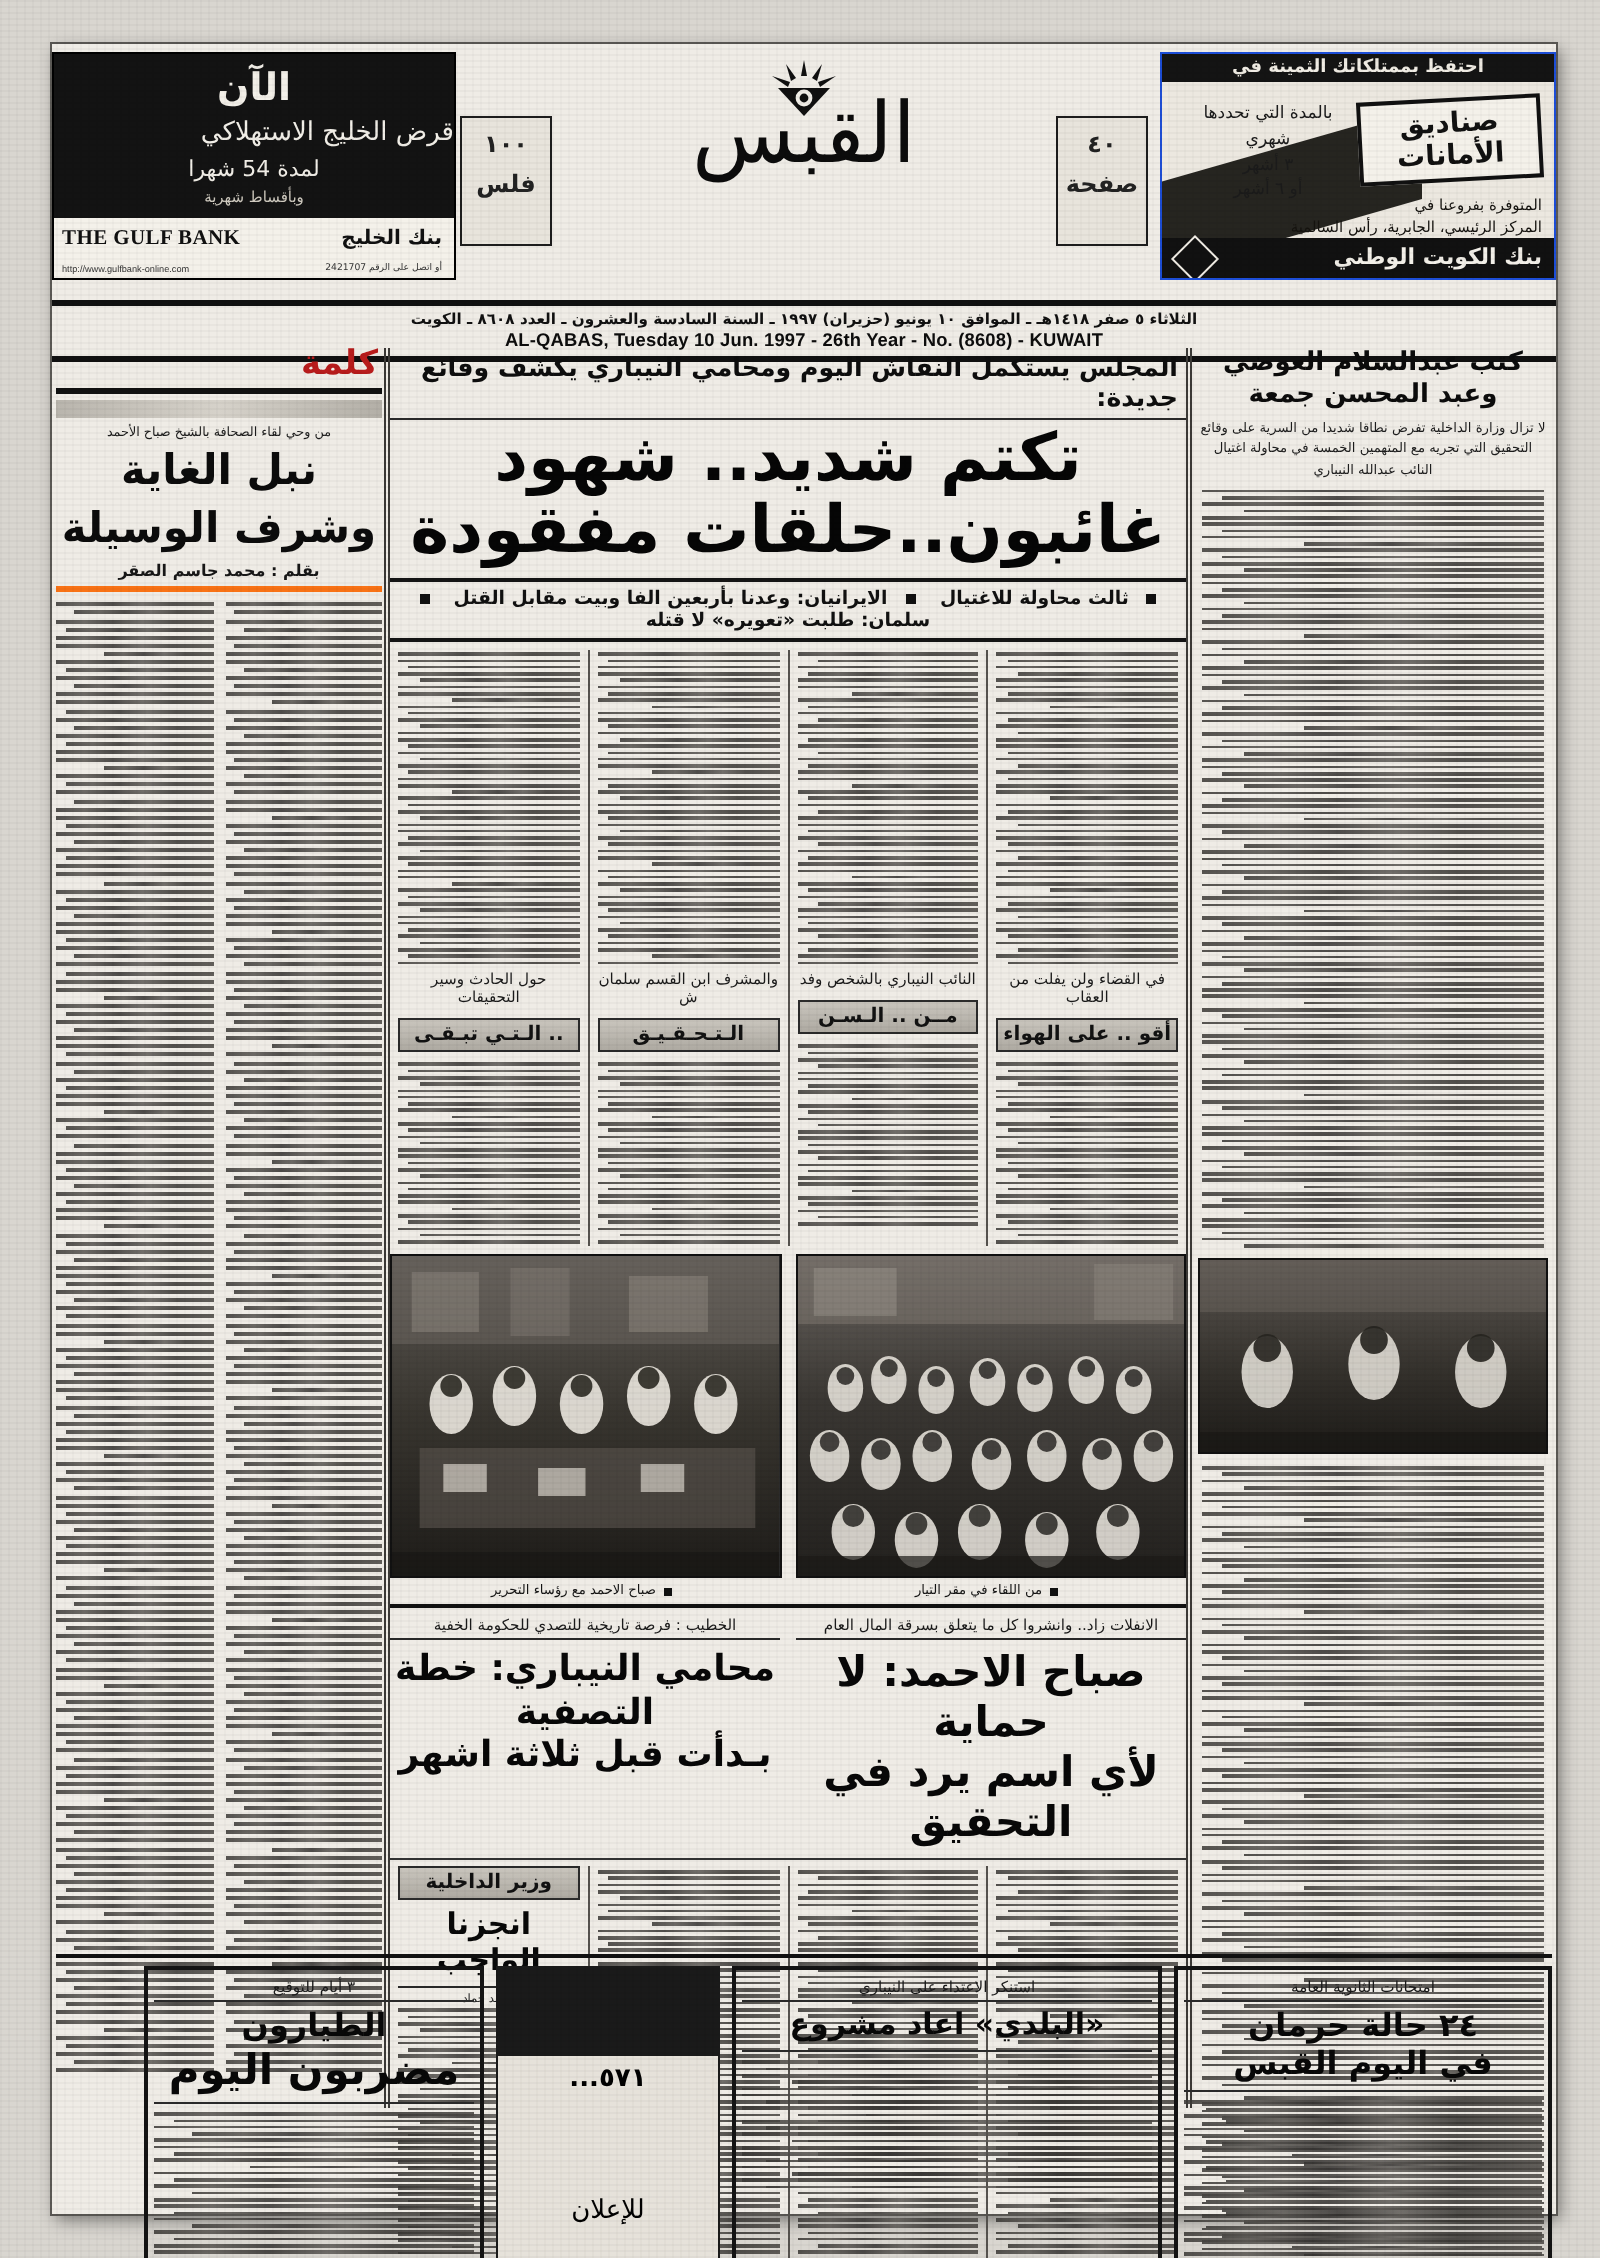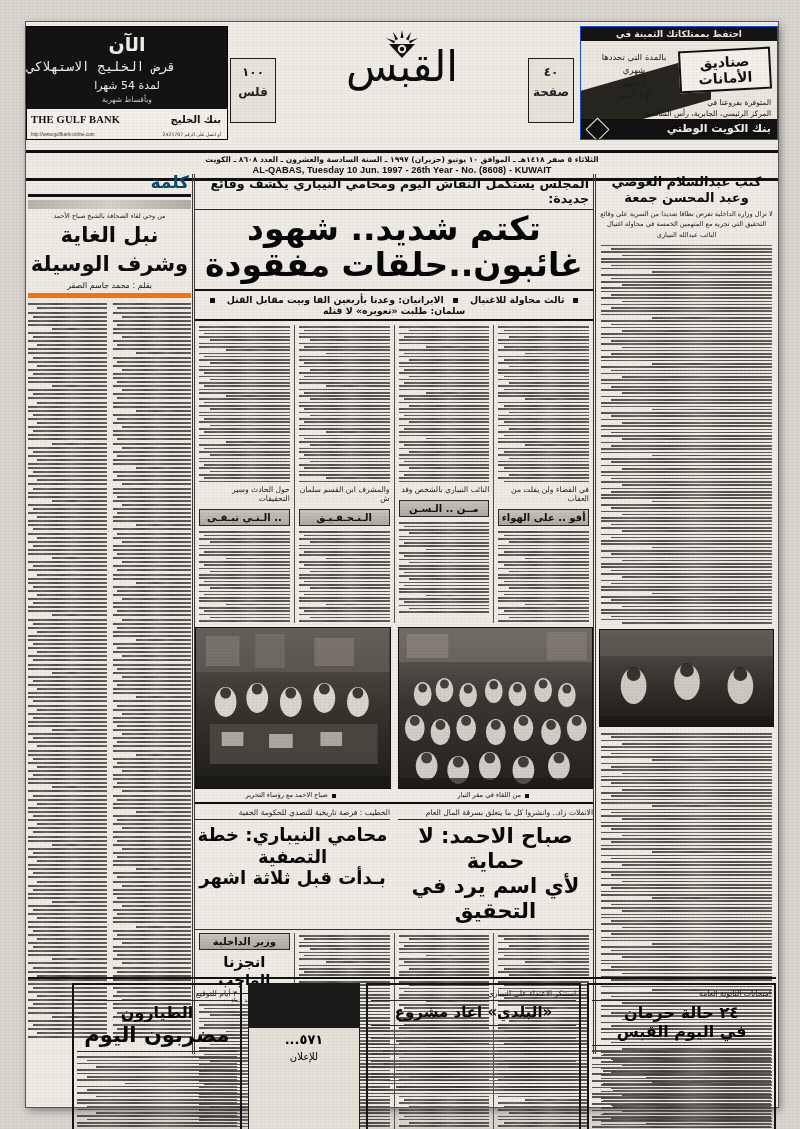--- a/index.html
+++ b/index.html
@@ -54,21 +54,21 @@
 
   
   #masthead{position:absolute;left:0;top:0;width:752px;height:128px;}
   .ad-left{
     position:absolute;left:0;top:4px;width:200px;height:112px;
     background:#131313;color:#f2efe8;border:1px solid #000;
   }
   .ad-left .nowline{
     font-size:19px;font-weight:bold;text-align:center;margin-top:6px;letter-spacing:1px;
   }
-  .ad-left .l2{font-size:13px;text-align:left;margin-top:4px;font-family:Liberation Mono, monospace;}
+  .ad-left .l2{font-size:13px;text-align:right;margin-top:4px;}
   .ad-left .l3{font-size:11px;text-align:center;margin-top:4px;}
   .ad-left .l4{font-size:7.5px;text-align:center;margin-top:3px;color:#cfcabf;}
   .ad-left .bankbar{
     position:absolute;left:0;right:0;bottom:0;height:30px;background:#f4f1ea;color:#111;
   }
   .ad-left .bankbar .en{
     font-family:"Liberation Serif",serif;font-weight:bold;font-size:10.5px;
     position:absolute;left:4px;top:5px;letter-spacing:.2px;
   }
   .ad-left .bankbar .arb{position:absolute;right:6px;top:5px;font-size:10px;font-weight:bold;}
@@ -144,30 +144,30 @@
 
   .col-left{position:absolute;left:2px;top:0;width:163px;height:880px;}
   .col-mid{position:absolute;left:169px;top:0;width:398px;}
   .col-right{position:absolute;left:571px;top:0;width:179px;}
 
   
   .kalima{
     position:relative;height:20px;border-bottom:3px solid #111;
   }
   .kalima .w{
-    position:absolute;right:2px;top:-2px;font-size:17px;font-weight:bold;color:#0c4a6e;
+    position:absolute;right:2px;top:-2px;font-size:17px;font-weight:bold;color:#b91c1c;
   }
   .opin-strip{height:9px;background:linear-gradient(90deg,#b9b5ad,#d6d2ca,#b3afa7);margin:3px 0;}
   .opin-kicker{font-size:6.4px;text-align:center;color:#1c1c1c;margin:2px 0;}
   .opin-h{
     text-align:center;font-size:21px;font-weight:bold;color:#0c0c0c;line-height:1.22;margin:3px 0;
   }
   .opin-by{
-    text-align:center;font-size:8px;font-weight:normal;color:#171717;margin:4px 0 3px;
-    border-bottom:5px solid #f97316;padding-bottom:3px;
+    text-align:center;font-size:8px;font-weight:bold;color:#171717;margin:4px 0 3px;
+    border-bottom:3px solid #f97316;padding-bottom:3px;
   }
   .opin-cols{display:flex;gap:6px;direction:rtl;}
   .opin-cols > div{flex:1;}
 
   
   .mid-kicker{
     font-size:12.6px;font-weight:bold;color:#0e0e0e;text-align:right;padding:2px 4px 3px 0;
   }
   .mid-head{
     font-size:33px;font-weight:bold;color:#060606;text-align:center;line-height:1.1;
@@ -191,21 +191,21 @@
 
   .photo{
     background:#2b2b2b;position:relative;overflow:hidden;border:1px solid #111;
   }
   .photo-cap{font-size:6.6px;color:#141414;padding:2px 4px 0;text-align:center;}
 
   .blackhead{
     font-size:18px;font-weight:bold;text-align:center;color:#080808;line-height:1.18;
   }
   .blackhead.big{font-size:21px;}
-  .smallkicker{font-size:7.6px;text-align:right;color:#1a1a1a;padding:1px 0 2px;}
+  .smallkicker{font-size:7.6px;text-align:center;color:#1a1a1a;padding:1px 0 2px;}
 
   
   .rcol-h{font-size:13px;font-weight:bold;text-align:center;color:#0c0c0c;line-height:1.25;}
   .rcol-sub{font-size:6.6px;text-align:center;color:#1d1d1d;line-height:1.65;padding:2px 3px;}
 
   .boxed{border:2px solid #141414;padding:3px;}
   .adbox{
     border:1px solid #1a1a1a;background:#e6e2da;position:relative;overflow:hidden;
   }
 
@@ -1737,21 +1737,21 @@
                 <div class="ln s3"></div>
                 <div class="ln s1"></div>
                 <div class="ln s2"></div>
 
             </div>
           </div>
 
           <div style="width:110px;" class="adbox">
             <div style="height:44px;background:#1a1a1a;"></div>
             <div class="ctr" style="font-size:13px;font-weight:bold;padding:4px 0;">٥٧١...</div>
-            <div class="ctr" style="font-size:10px;padding-bottom:4px;">للإعلان</div>
+            <div class="ctr" style="font-size:13px;padding-bottom:4px;margin-top:47px;">للإعلان</div>
           </div>
 
           <div style="width:160px;" class="boxed">
             <div class="smallkicker">٣ أيام للتوقيع</div>
             <div class="hr1"></div>
             <div class="blackhead" style="font-size:16px;margin-top:3px;">الطيارون</div>
             <div class="blackhead" style="font-size:21px;">مضربون اليوم</div>
             <div class="hr1" style="margin:3px 0;"></div>
             <div class="body-text tiny">
               <div class="ln s1"></div>

